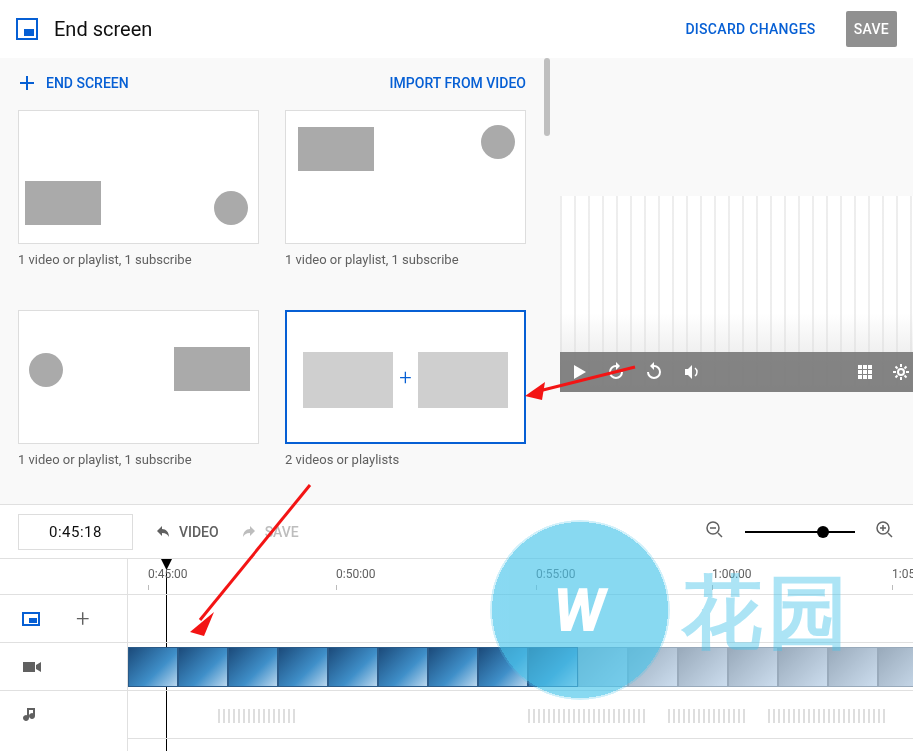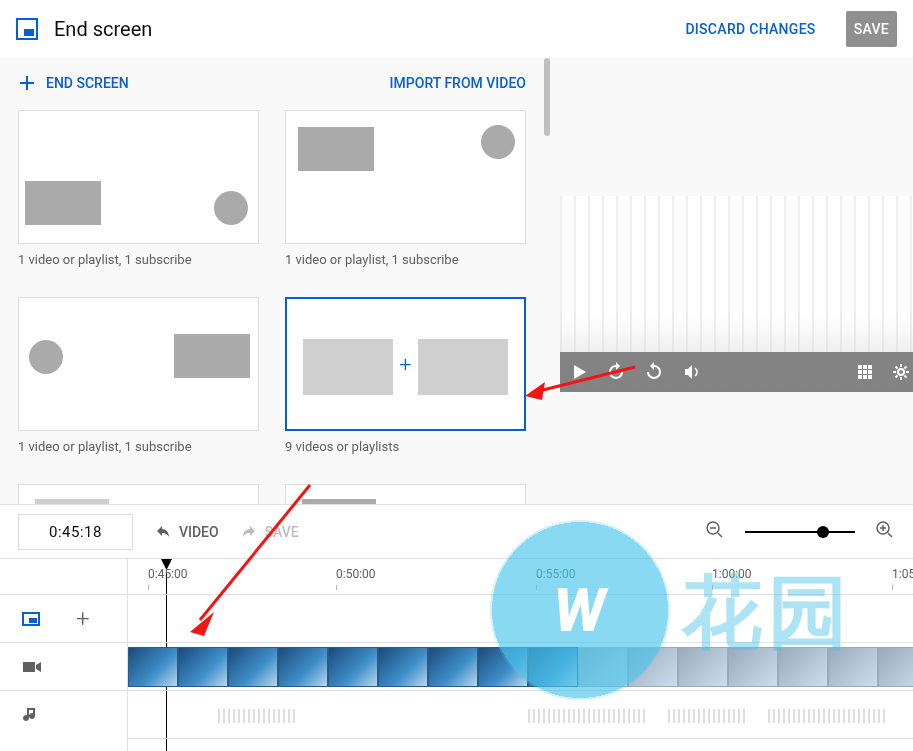--- a/index.html
+++ b/index.html
@@ -102,21 +102,21 @@
   .plus-icon {
     width: 18px; height: 18px;
     display: inline-flex;
     align-items: center; justify-content: center;
   }
   .plus-icon svg { display: block; }
 
   .templates {
     display: grid;
     grid-template-columns: 1fr 1fr;
-    gap: 30px 26px;
+    gap: 43px 26px;
   }
   .tpl {
     display: flex;
     flex-direction: column;
     cursor: pointer;
   }
   .tpl .thumb {
     border: 1px solid var(--border);
     background: #fff;
     height: 134px;
@@ -383,21 +383,21 @@
         </div>
         <div class="caption">1 video or playlist, 1 subscribe</div>
       </div>
 
       <div class="tpl tpl4 selected">
         <div class="thumb">
           <div class="rect ra light"></div>
           <div class="rect rb light"></div>
           <div class="plus-mini">+</div>
         </div>
-        <div class="caption">9 videos or playlists</div>
+        <div class="caption">2 videos or playlists</div>
       </div>
 
       <div class="tpl tpl5">
         <div class="thumb">
           <div class="rect light"></div>
         </div>
       </div>
       <div class="tpl tpl5">
         <div class="thumb">
           <div class="rect"></div>

